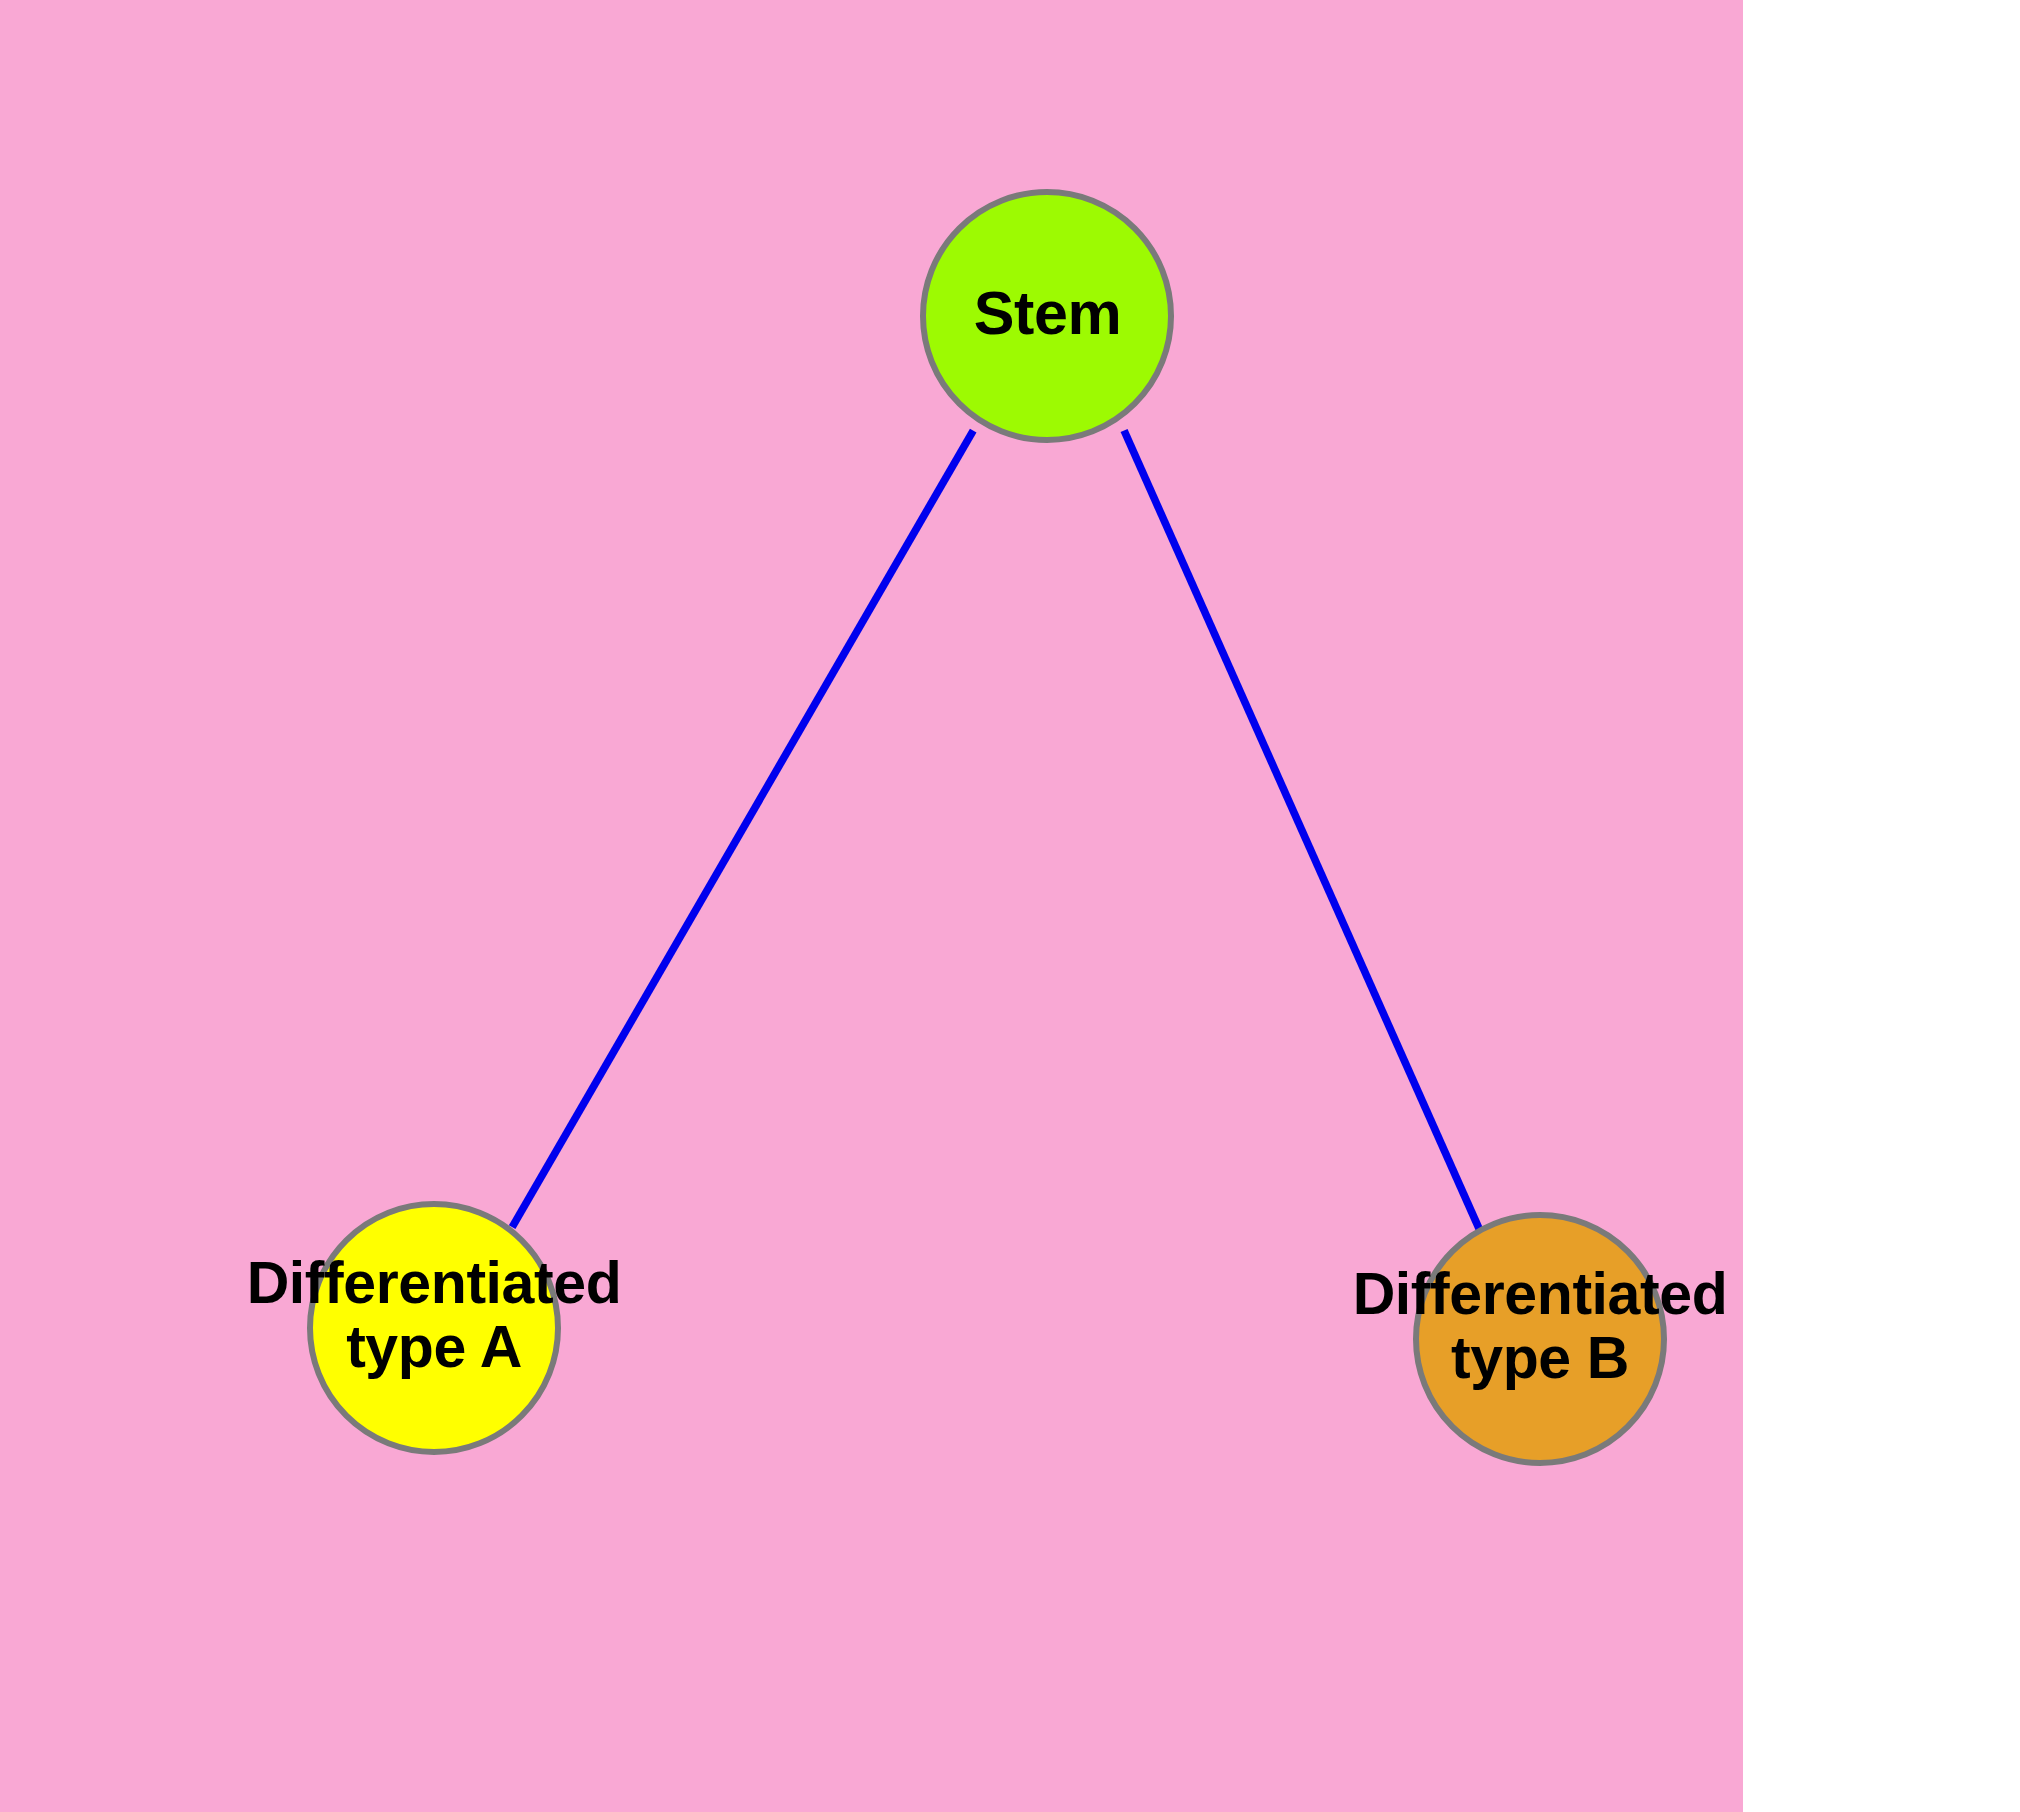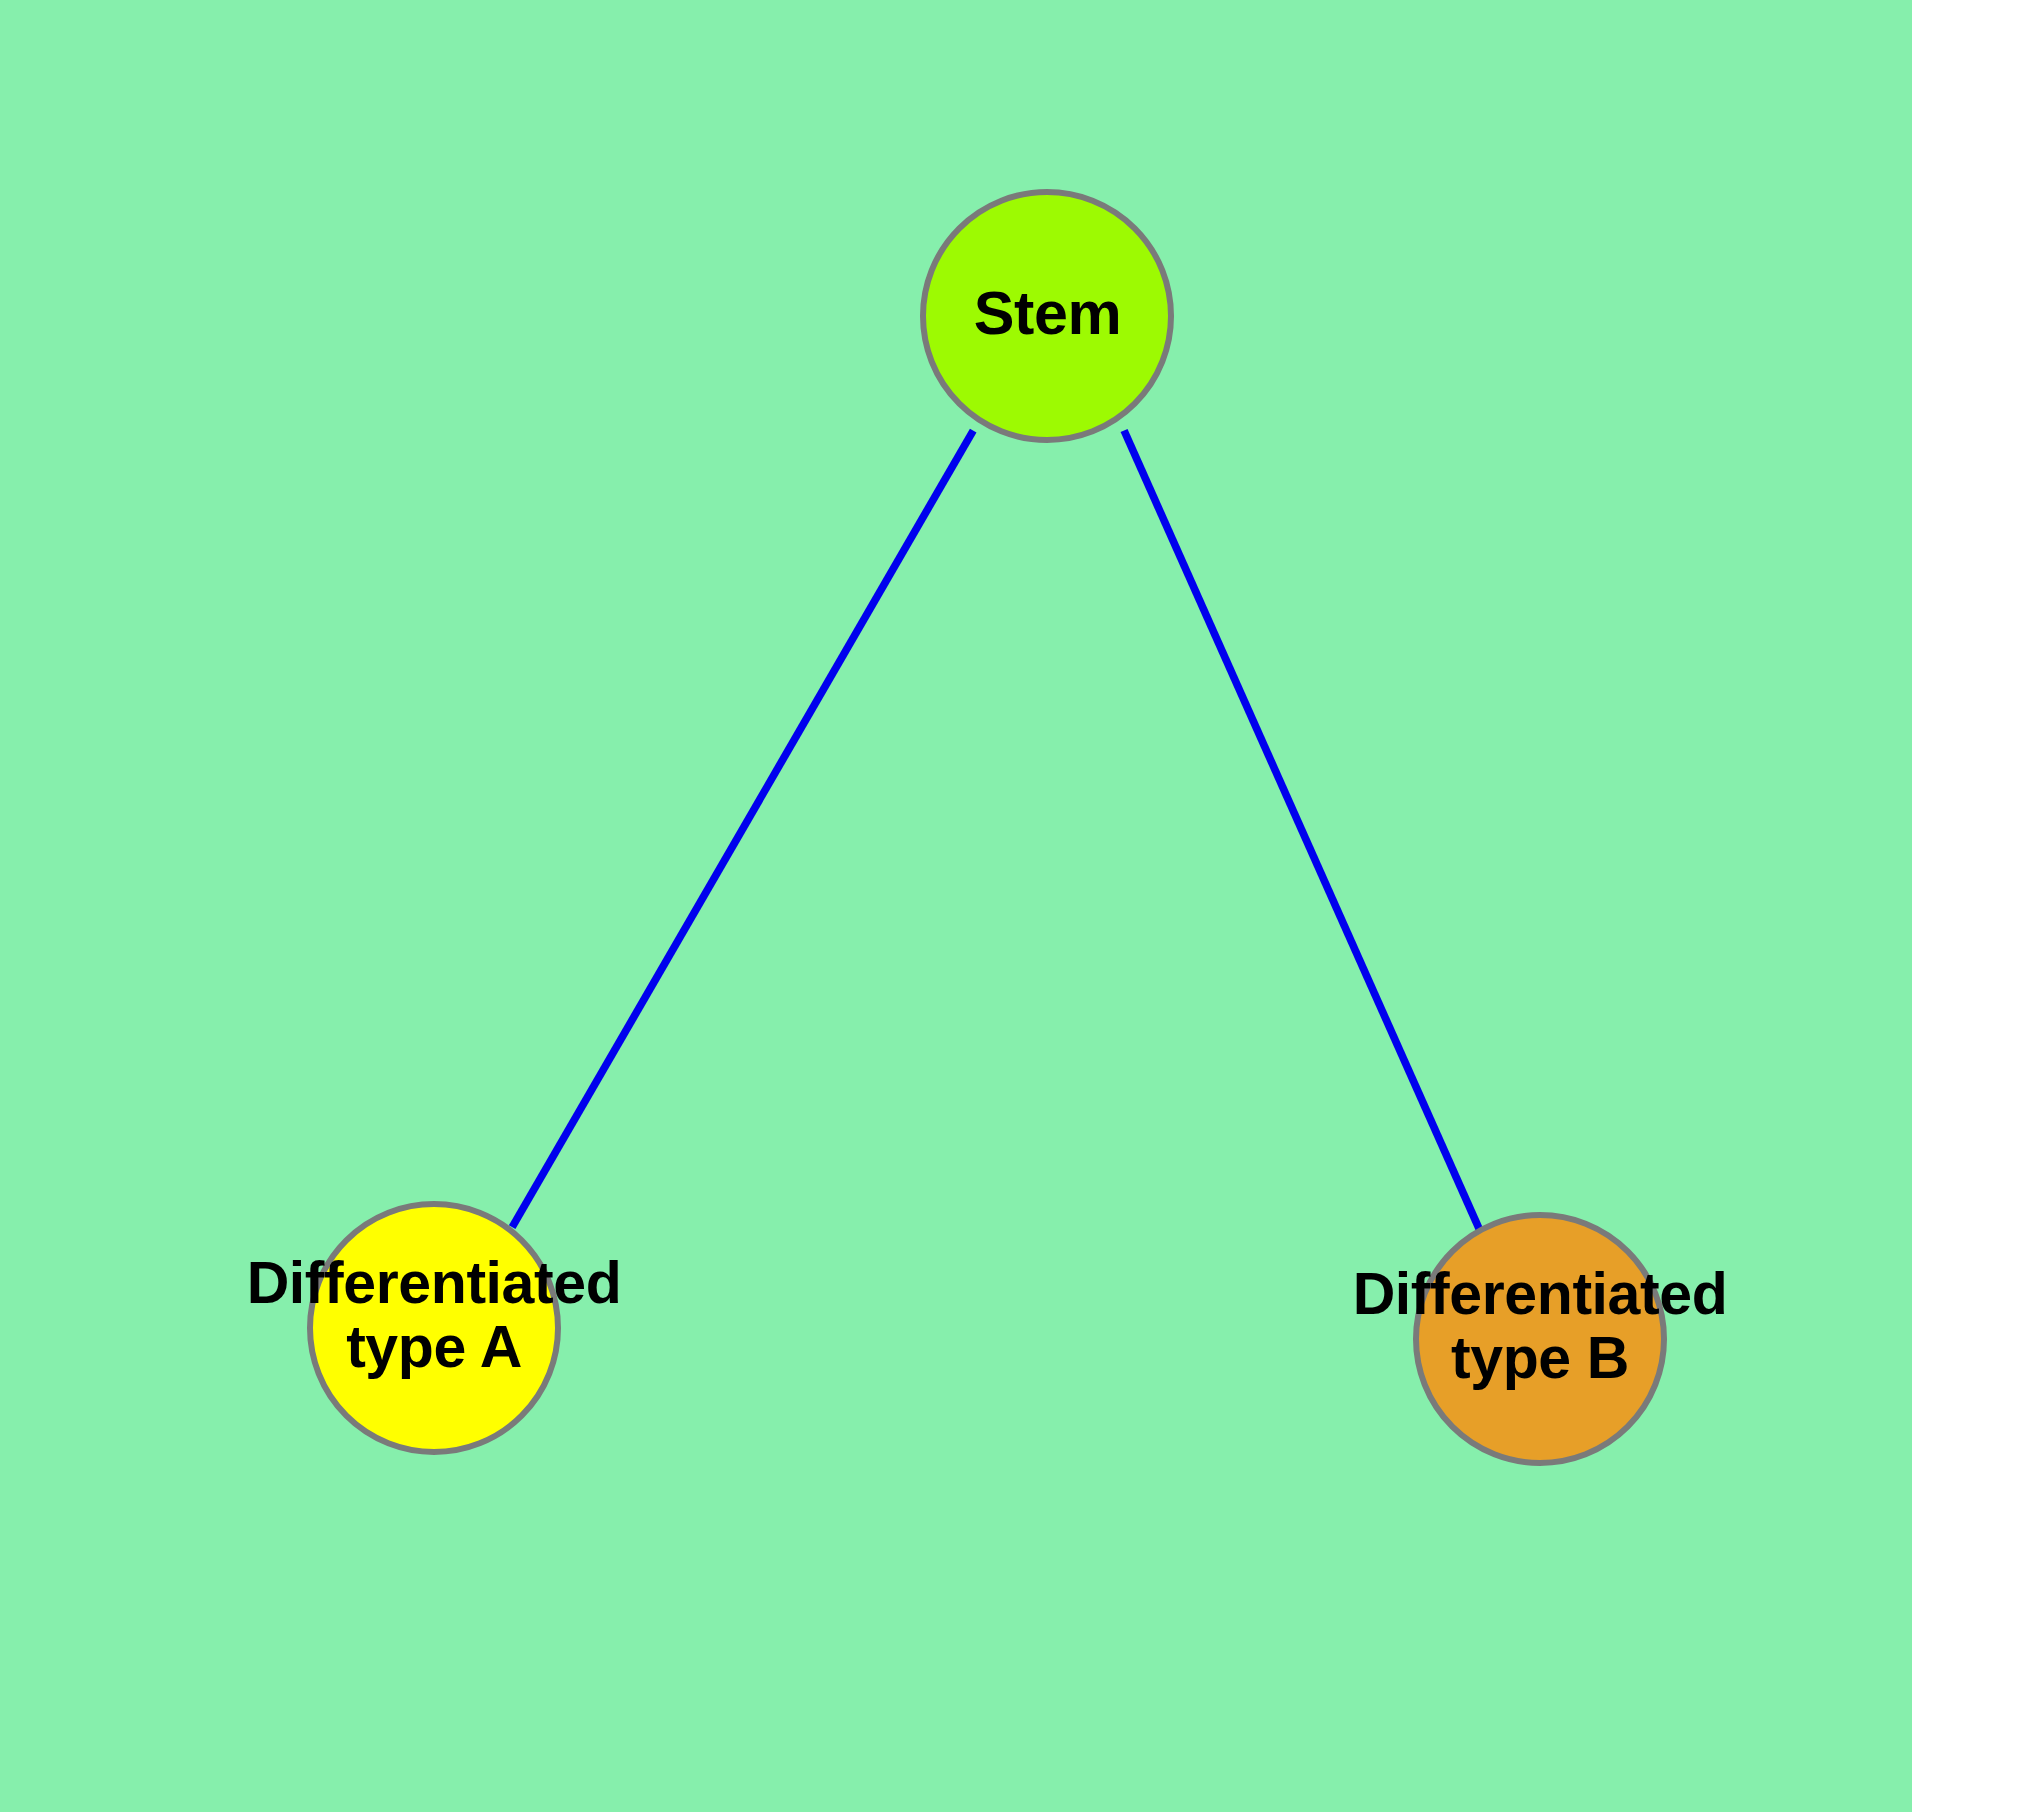--- a/index.html
+++ b/index.html
@@ -8,23 +8,23 @@
     padding: 0;
   }
   body {
     width: 2021px;
     height: 1812px;
     overflow: hidden;
     font-family: "Liberation Sans", sans-serif;
   }
   #graph-canvas {
     position: relative;
-    width: 1912px;
+    width: 1743px;
     height: 1812px;
-    background: #86efac;
+    background: #f9a8d4;
   }
   #edge-layer {
     position: absolute;
     left: 0;
     top: 0;
     width: 2021px;
     height: 1812px;
   }
   #node-layer {
     position: absolute;

